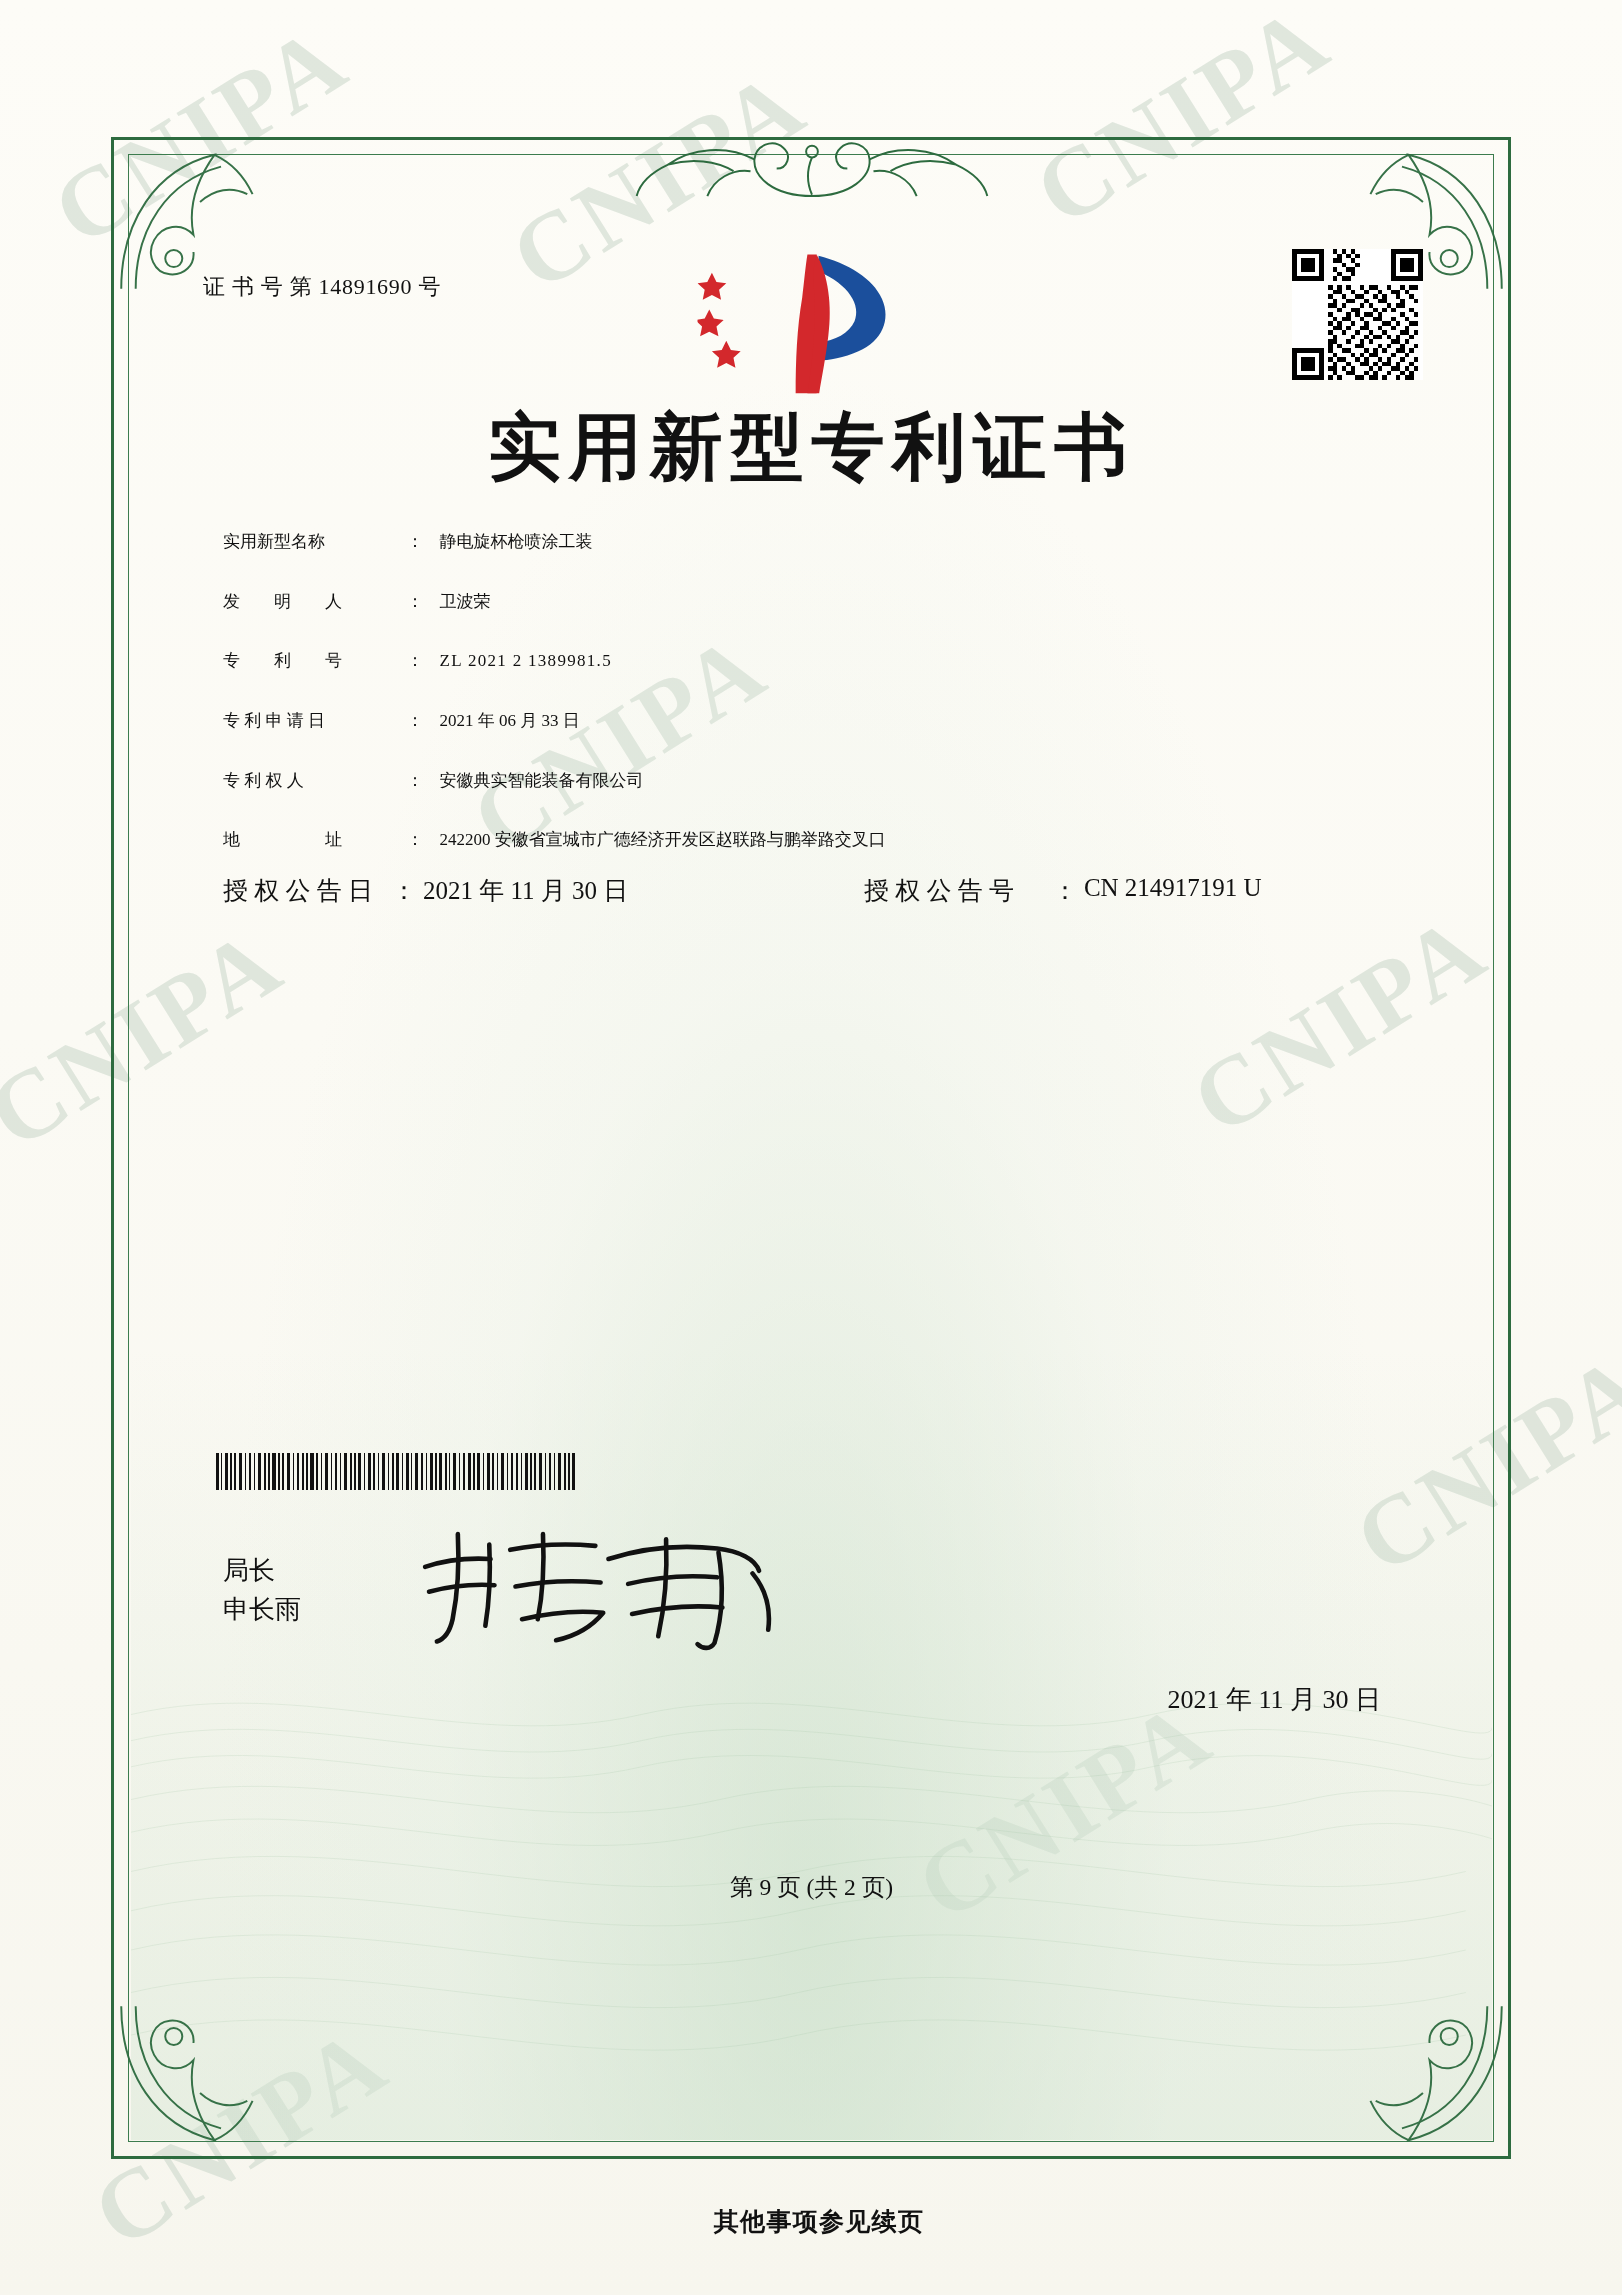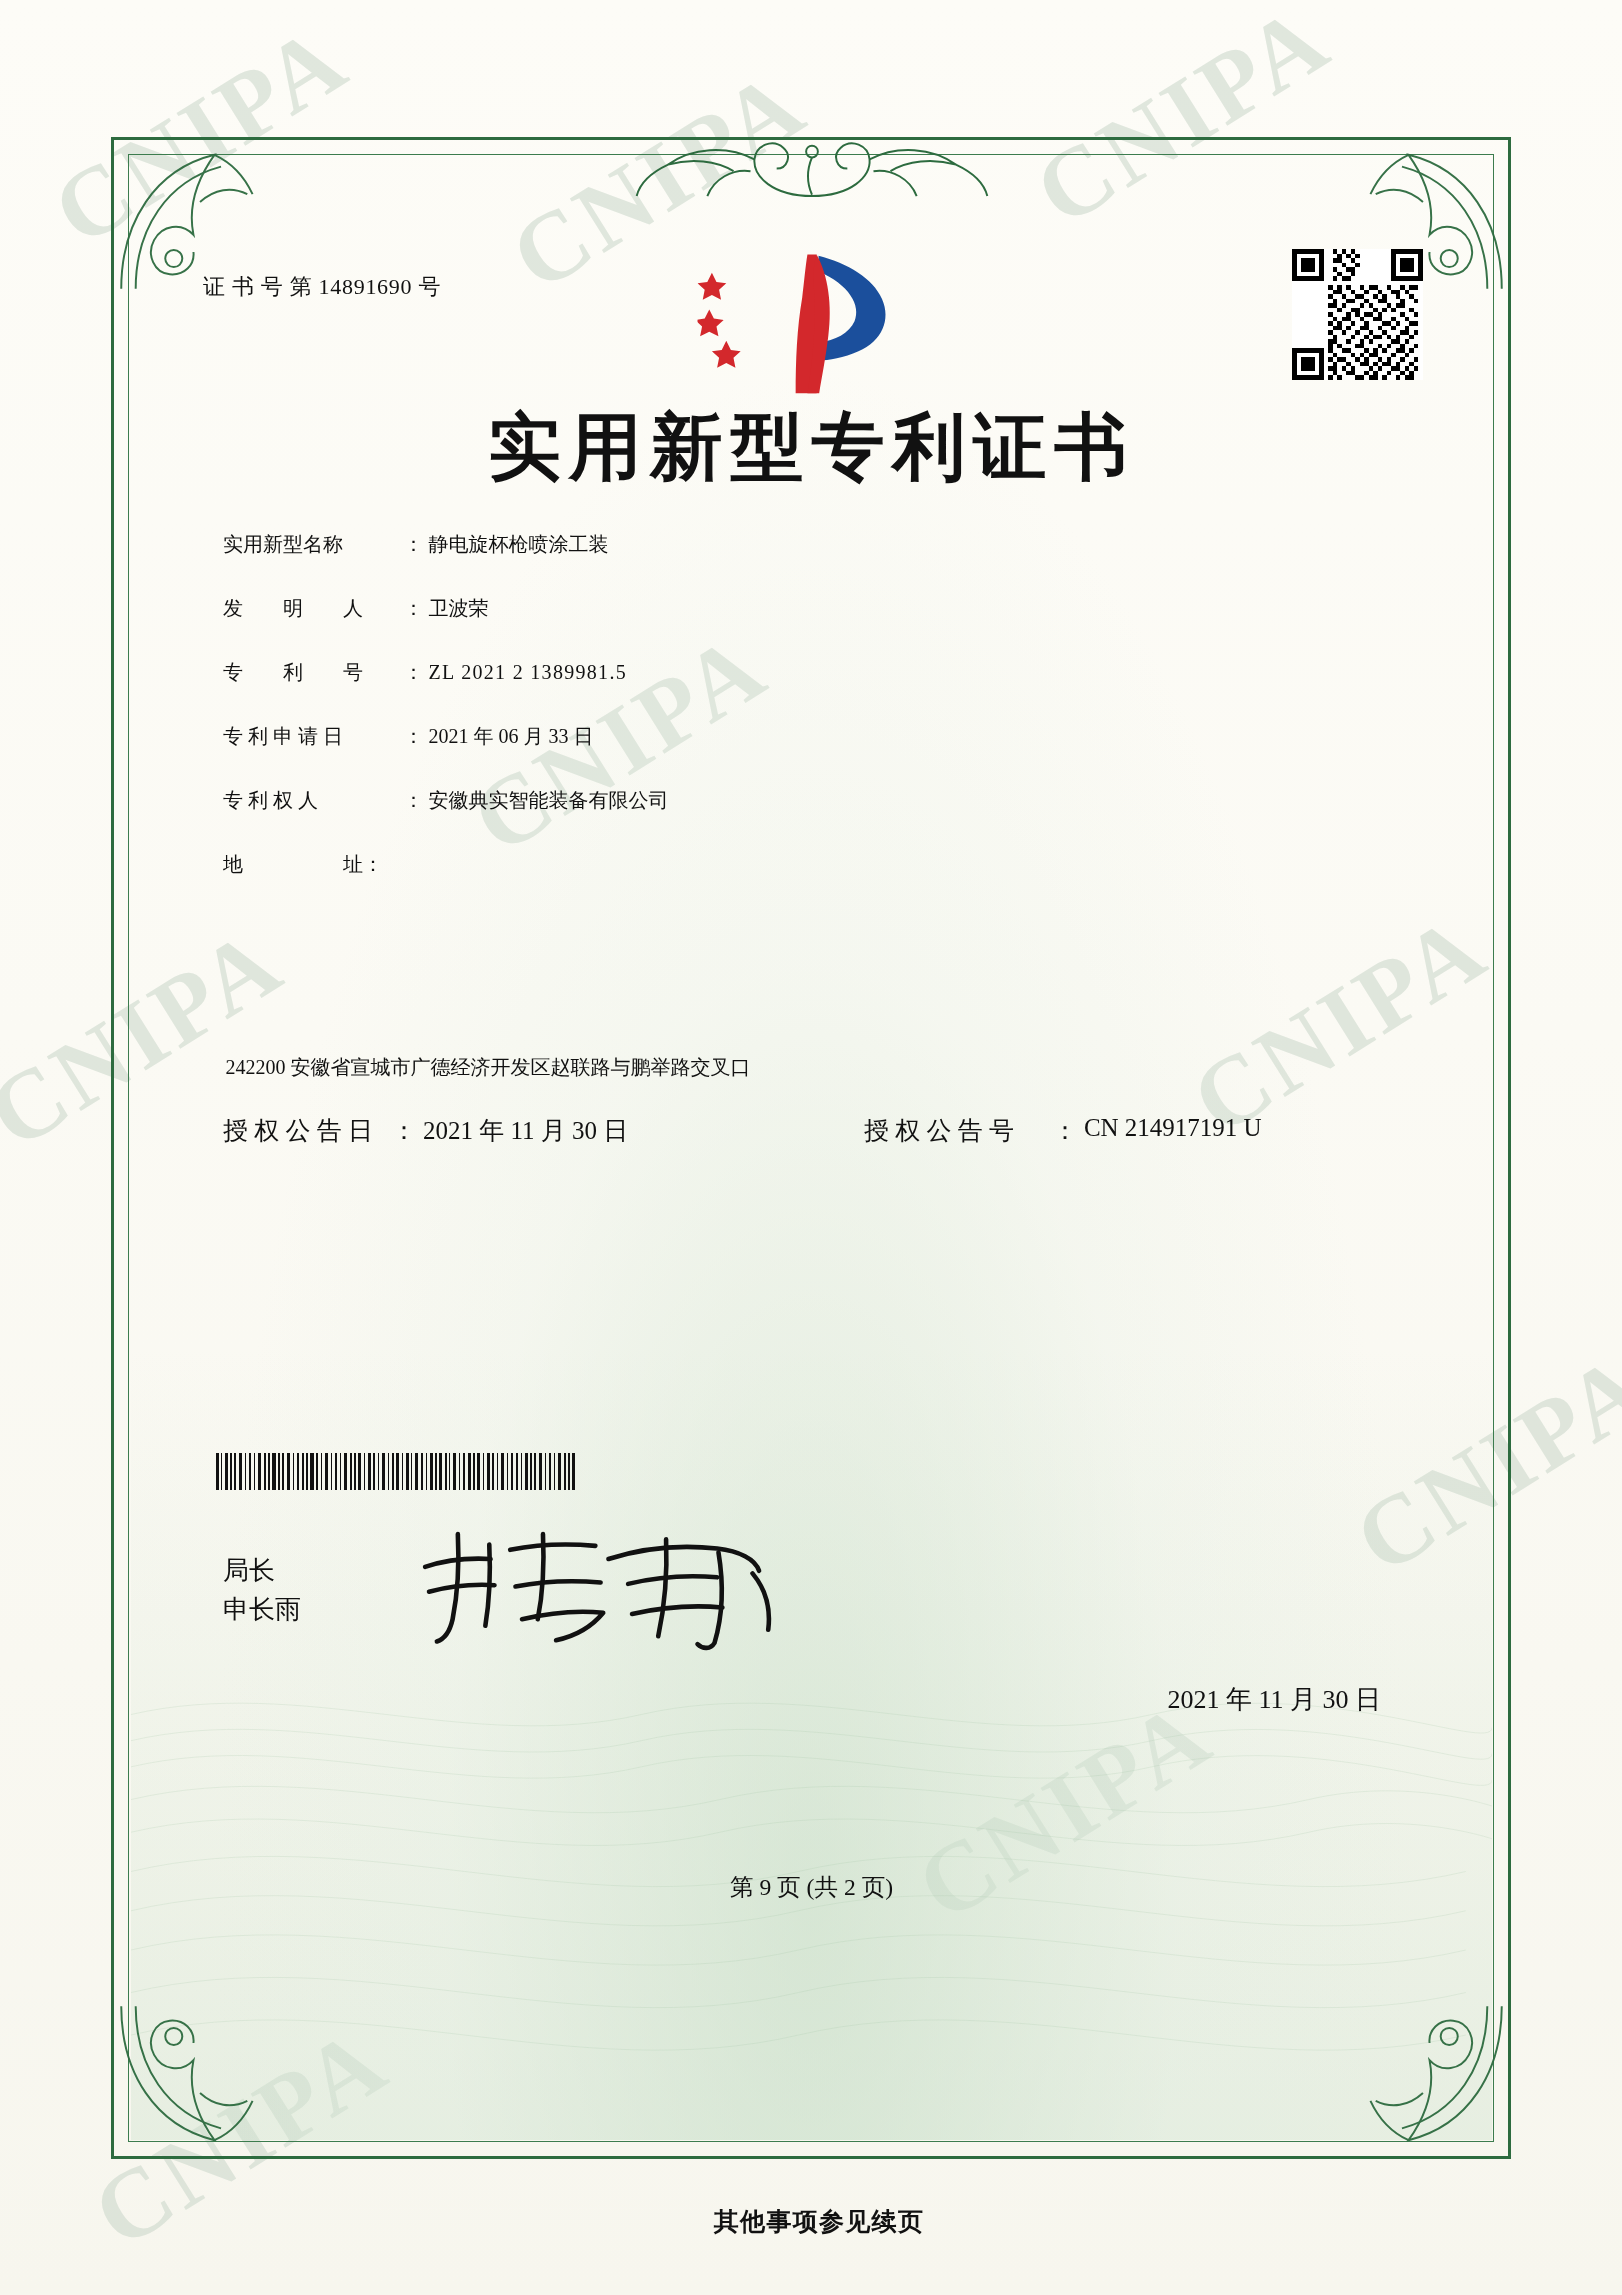--- a/index.html
+++ b/index.html
@@ -157,23 +157,24 @@
   .fields {
     position: absolute;
     left: 92px;
     top: 373px;
     width: 1184px;
   }
   .field-row {
     display: flex;
     align-items: flex-start;
     margin-bottom: 35px;
-    font-size: 20px;
+    font-size: 17px;
     color: #111;
     line-height: 1.45;
+    gap: 11px;
   }
   .field-label {
     flex: 0 0 203px;
     display: flex;
     justify-content: space-between;
     letter-spacing: 0;
     white-space: nowrap;
   }
   .field-colon { margin: 0 2.6px 0 0; }
   .field-value {
@@ -590,21 +591,21 @@
       </div>
 
       <div class="field-row">
         <span class="field-label">
           <span>专 利 权 人</span>
             <span class="field-colon">：</span>
         </span>
         <span class="field-value">安徽典实智能装备有限公司</span>
       </div>
 
-      <div class="field-row" style="margin-bottom:32px;flex-direction:column;">
+      <div class="field-row" style="margin-bottom:21px;">
         <span class="field-label">
           <span>地　　　　　址</span>
             <span class="field-colon">：</span>
         </span>
         <span class="field-value" style="max-width:785px;">242200 安徽省宣城市广德经济开发区赵联路与鹏举路交叉口</span>
       </div>
 
       <div class="row-two">
         <span class="cell-a">
           <span class="lab">

